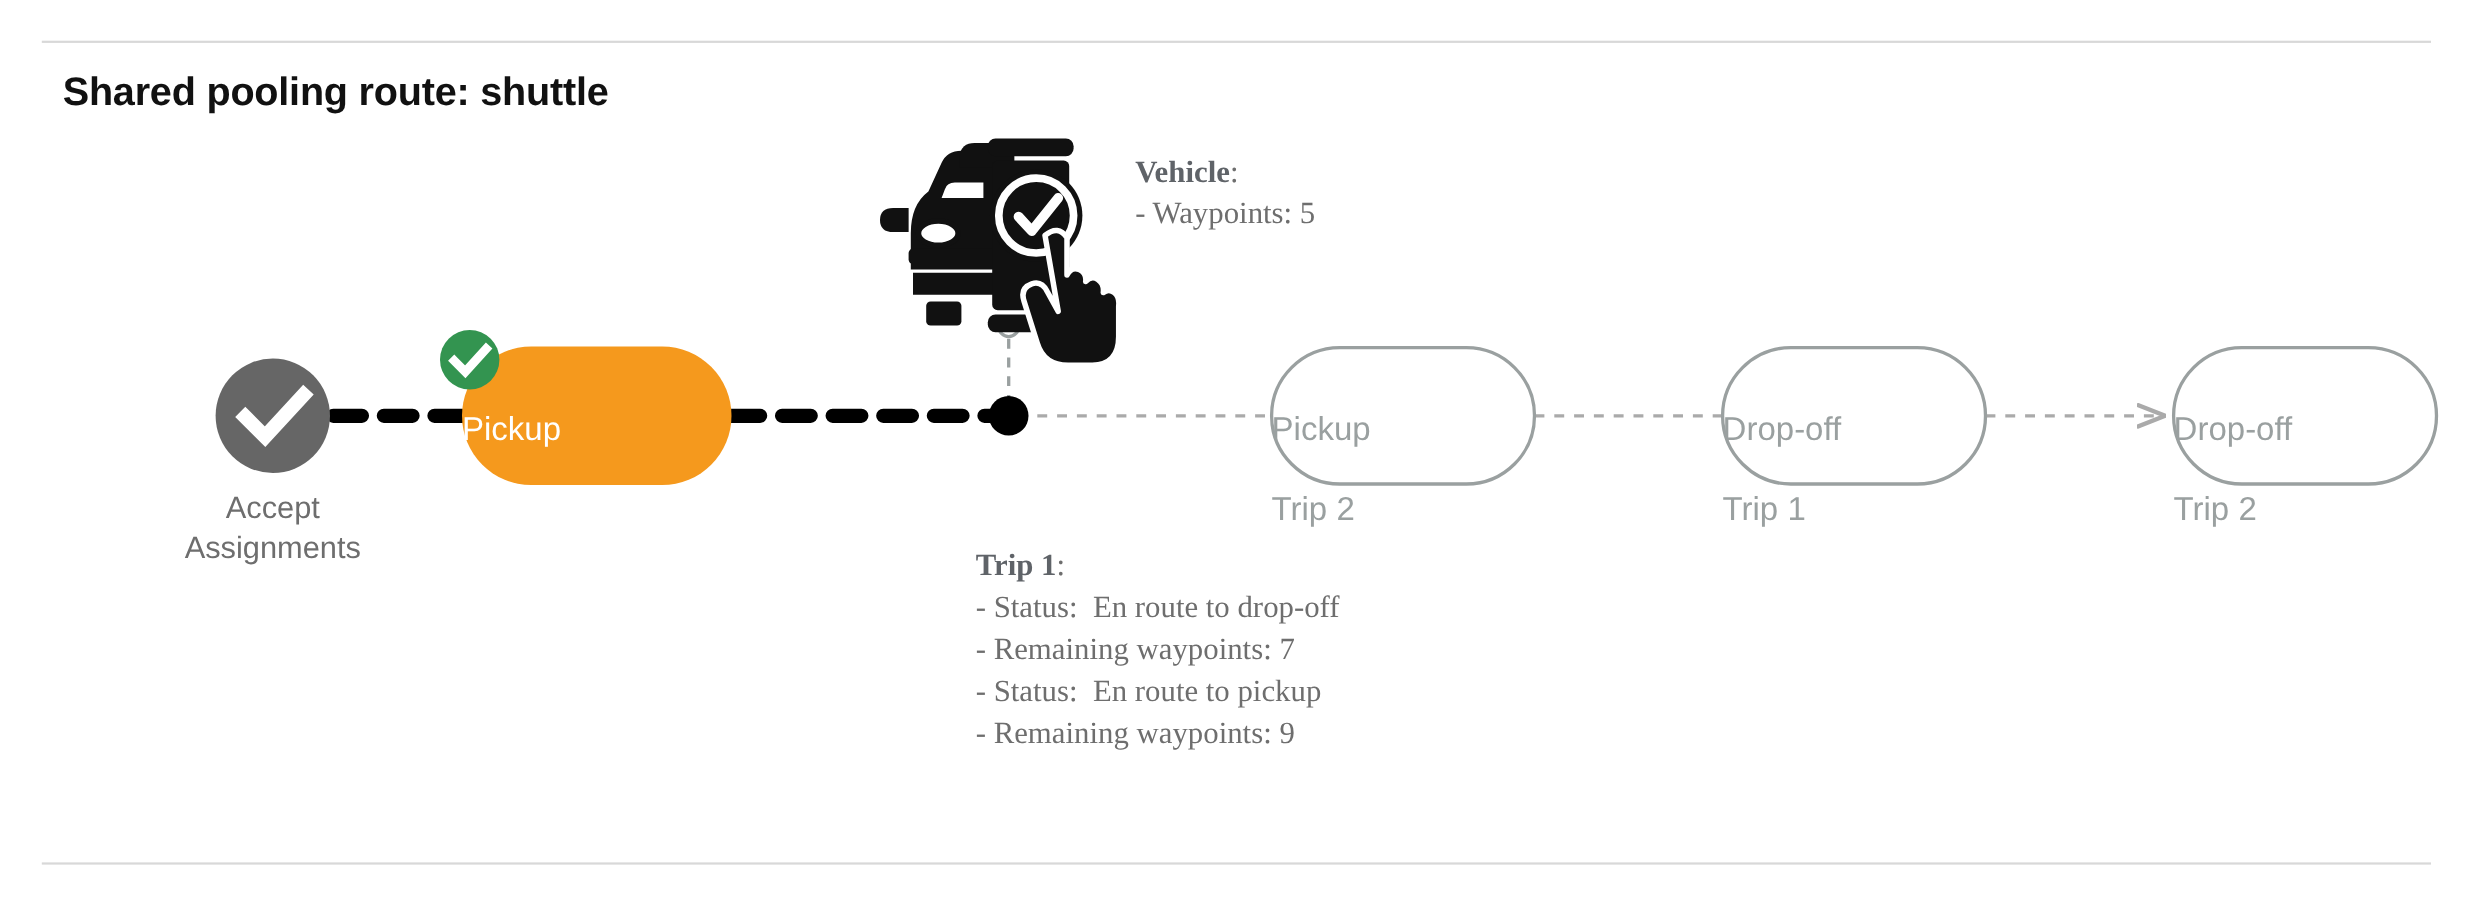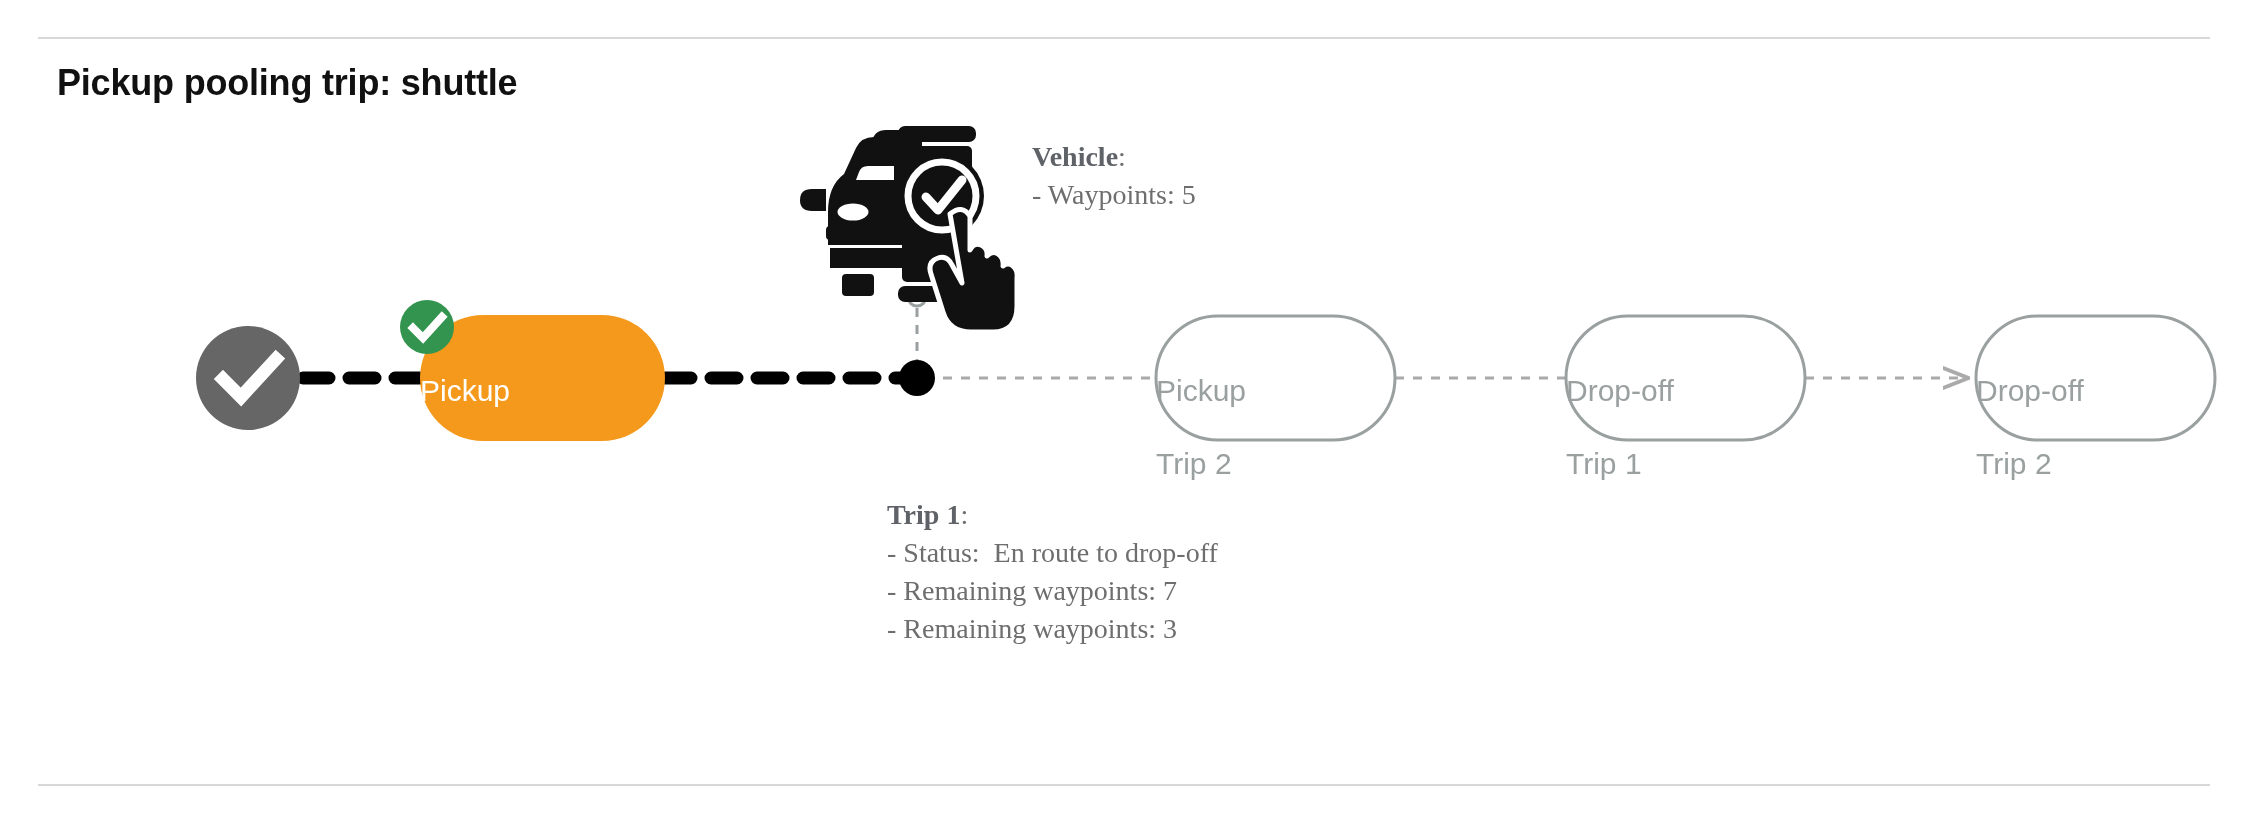--- a/index.html
+++ b/index.html
@@ -93,21 +93,21 @@
   .anno .row { display: block; }
 </style>
 </head>
 <body>
 
 <div id="stage">
 
   <div class="divider top"></div>
   <div class="divider bottom"></div>
 
-  <div class="page-title">Pickup pooling trip: shuttle</div>
+  <div class="page-title">Shared pooling route: shuttle</div>
 
   <svg id="flow" width="2245" height="825" viewBox="0 0 2245 825">
 
     <line x1="303" y1="378" x2="420" y2="378" stroke="#000000" stroke-width="13" stroke-linecap="round" stroke-dasharray="26 20"></line>
 
     <line x1="665" y1="378" x2="910" y2="378" stroke="#000000" stroke-width="13" stroke-linecap="round" stroke-dasharray="26 20"></line>
 
     <line x1="925" y1="378" x2="1155" y2="378" stroke="#AAAAAA" stroke-width="3" stroke-dasharray="9 9"></line>
 
     <line x1="1395" y1="378" x2="1565" y2="378" stroke="#AAAAAA" stroke-width="3" stroke-dasharray="9 9"></line>
@@ -180,28 +180,31 @@
   <div class="node-label outline" style="left:1566px; top:336px; width:239px;">
     <span>Drop-off</span><br>
     <span>Trip 1</span>
   </div>
 
   <div class="node-label outline" style="left:1976px; top:336px; width:239px;">
     <span>Drop-off</span><br>
     <span>Trip 2</span>
   </div>
 
+  <div class="start-caption" style="left:68px; top:444px; width:360px;">Accept
+Assignments</div>
 
   <div class="anno" style="left:1032px; top:138px;">
     <span class="row"><span class="hd">Vehicle</span><span>:</span></span>
     <span class="row">- Waypoints: 5</span>
   </div>
 
   <div class="anno" style="left:887px; top:496px;">
 
     <span class="row"><span class="hd">Trip 1</span><span>:</span></span>
     <span class="row"><span>- Status:</span>&nbsp;&nbsp;<span>En route to drop-off</span></span>
     <span class="row">- Remaining waypoints: 7</span>
 
-    <span class="row">- Remaining waypoints: 3</span>
+    <span class="row"><span>- Status:</span>&nbsp;&nbsp;<span>En route to pickup</span></span>
+    <span class="row">- Remaining waypoints: 9</span>
   </div>
 
 </div>
 
 </body></html>

